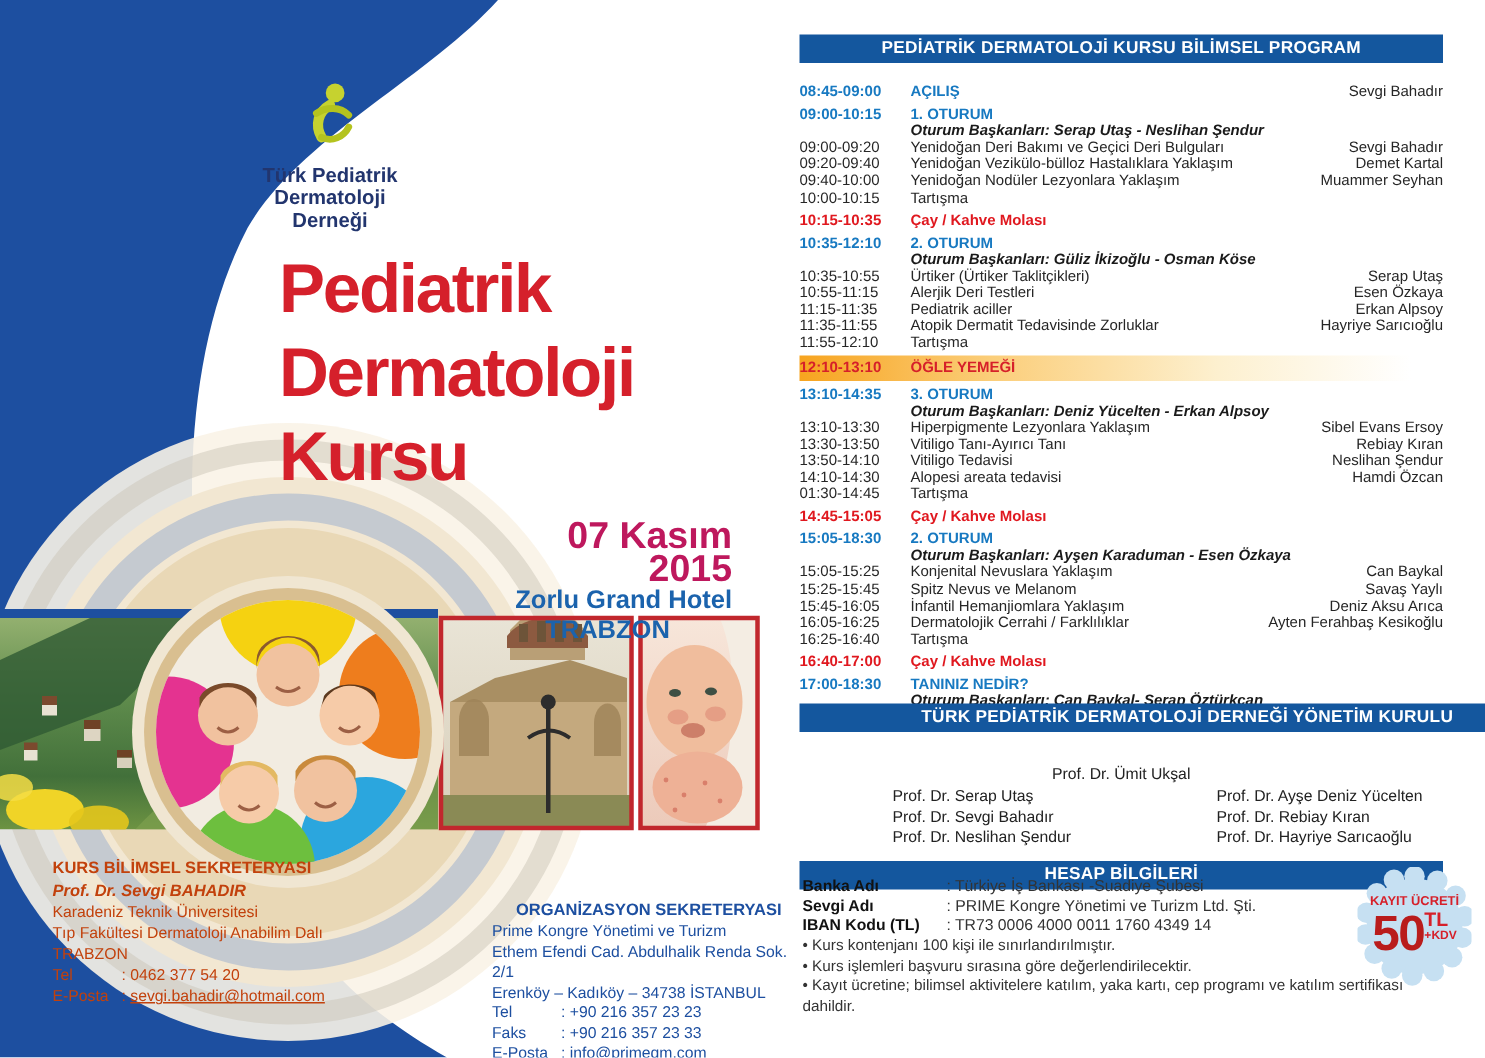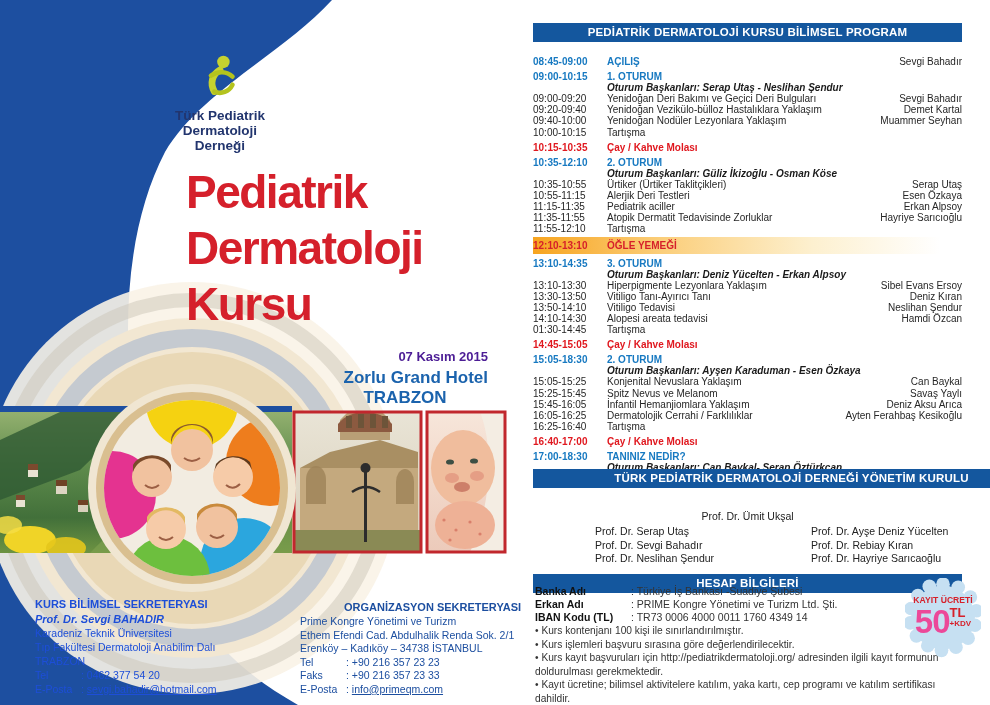--- a/index.html
+++ b/index.html
@@ -12,32 +12,32 @@
   
   #logo{position:absolute;left:148px;top:54px;width:144px;text-align:center;}
   #logo .org-line{font-size:13.5px;font-weight:bold;color:#22356e;line-height:15px;}
 
   
   #course-title{position:absolute;left:186px;top:164px;width:330px;}
   #course-title div{font-size:46px;font-weight:bold;color:#d5202b;line-height:56px;letter-spacing:-1.5px;}
 
   
   #event-block{position:absolute;left:330px;top:346px;width:158px;text-align:right;}
-  #event-date{font-size:13px;font-weight:bold;color:#4c1d95;line-height:22px;}
+  #event-date{font-size:25px;font-weight:bold;color:#be185d;line-height:22px;}
   #event-venue{font-size:17px;font-weight:bold;color:#1b63ad;line-height:20px;}
   #event-city{font-size:17px;font-weight:bold;color:#1b63ad;line-height:20px;text-align:center;padding-right:8px;}
 
   
-  #course-sec{position:absolute;left:35px;top:597px;width:250px;color:#1d4ed8;}
+  #course-sec{position:absolute;left:35px;top:572px;width:250px;color:#c2410c;}
   #course-sec .h{font-size:11px;font-weight:bold;line-height:15px;}
   #course-sec .nm{font-size:11px;font-weight:bold;font-style:italic;line-height:14px;}
   #course-sec .ln{font-size:10.5px;line-height:14px;}
   #org-sec{position:absolute;left:300px;top:600px;width:230px;color:#1d4fa0;}
   #org-sec .h{font-size:11px;font-weight:bold;line-height:15px;margin-left:44px;}
-  #org-sec .ln{font-size:10.5px;line-height:13.5px;}
+  #org-sec .ln{font-size:10.5px;line-height:13.5px;margin-left:28px;}
   .lbl{display:inline-block;width:46px;}
   .u{text-decoration:underline;}
 
   
   #rcol{position:absolute;left:533px;top:0;width:429px;height:705px;}
   .bar{position:absolute;left:0;width:429px;height:19px;background:#14579e;color:#fff;
        font-size:11.5px;font-weight:bold;text-align:center;line-height:19px;letter-spacing:.2px;}
   #bar-program{top:23px;}
   #bar-board{top:469px;padding-left:44px;}
   #bar-account{top:574px;}
@@ -72,21 +72,21 @@
 
   #notes{position:absolute;left:2px;top:624px;width:427px;}
   .note{font-size:10.2px;line-height:13.6px;color:#333;}
 
   
   #fee-badge{position:absolute;left:372px;top:578px;width:76px;height:80px;z-index:5;}
   #fee-badge svg{position:absolute;left:0;top:0;}
   #fee-top{position:absolute;left:0;top:17px;width:76px;text-align:center;
       font-size:8.6px;font-weight:bold;color:#d6202a;}
   #fee-mid{position:absolute;left:7px;top:25px;width:62px;text-align:center;}
-  #fee-amount{font-size:33px;font-weight:bold;color:#ec4899;letter-spacing:-1px;}
+  #fee-amount{font-size:33px;font-weight:bold;color:#b91c1c;letter-spacing:-1px;}
   #fee-unitbox{display:inline-block;vertical-align:top;margin-top:3px;text-align:left;}
   #fee-unit{font-size:13px;font-weight:bold;color:#d6202a;line-height:13px;}
   #fee-vat{font-size:8px;font-weight:bold;color:#d6202a;line-height:9px;}
 </style>
 </head>
 <body>
 
 <svg id="art" viewBox="0 0 990 705" width="990" height="705">
   <defs>
     <linearGradient id="gHill" x1="0" y1="0" x2="0" y2="1">
@@ -404,21 +404,21 @@
             <span class="ptitle">Hiperpigmente Lezyonlara Yaklaşım</span>
             <span class="pspeaker">Sibel Evans Ersoy</span>
           </div>
         </div>
       </div>
       <div class="prow talk">
         <span class="ptime">13:30-13:50</span>
         <div class="pbody">
           <div class="pline">
             <span class="ptitle">Vitiligo Tanı-Ayırıcı Tanı</span>
-            <span class="pspeaker">Deniz Kıran</span>
+            <span class="pspeaker">Rebiay Kıran</span>
           </div>
         </div>
       </div>
       <div class="prow talk">
         <span class="ptime">13:50-14:10</span>
         <div class="pbody">
           <div class="pline">
             <span class="ptitle">Vitiligo Tedavisi</span>
             <span class="pspeaker">Neslihan Şendur</span>
           </div>
@@ -535,21 +535,21 @@
       <div class="bname">Prof. Dr. Hayriye Sarıcaoğlu</div>
     </div>
 
   <div class="bar" id="bar-account">HESAP BİLGİLERİ</div>
   <div id="account-rows">
       <div class="arow">
         <span class="albl">Banka Adı</span>
         <span class="aval">: Türkiye İş Bankası -Suadiye Şubesi</span>
       </div>
       <div class="arow">
-        <span class="albl">Erkan Adı</span>
+        <span class="albl">Sevgi Adı</span>
         <span class="aval">: PRIME Kongre Yönetimi ve Turizm Ltd. Şti.</span>
       </div>
       <div class="arow">
         <span class="albl">IBAN Kodu (TL)</span>
         <span class="aval">: TR73 0006 4000 0011 1760 4349 14</span>
       </div>
     </div>
 
   <div id="fee-badge">
     <svg width="76" height="80" viewBox="0 0 100 105">
@@ -573,16 +573,15 @@
     </svg>
     <div id="fee-top">KAYIT ÜCRETİ</div>
     <div id="fee-mid">
       <span id="fee-amount">50</span><span id="fee-unitbox"><div id="fee-unit">TL</div><div id="fee-vat">+KDV</div></span>
     </div>
   </div>
 
   <div id="notes">
       <div class="note">• Kurs kontenjanı 100 kişi ile sınırlandırılmıştır.</div>
       <div class="note">• Kurs işlemleri başvuru sırasına göre değerlendirilecektir.</div>
-      <div class="note">• Kurs kayıt başvuruları için http://pediatrikdermatoloji.org/ adresinden ilgili kayıt formunun doldurulması gerekmektedir.</div>
       <div class="note">• Kayıt ücretine; bilimsel aktivitelere katılım, yaka kartı, cep programı ve katılım sertifikası dahildir.</div>
     </div>
 </div>
 
 </body></html>

